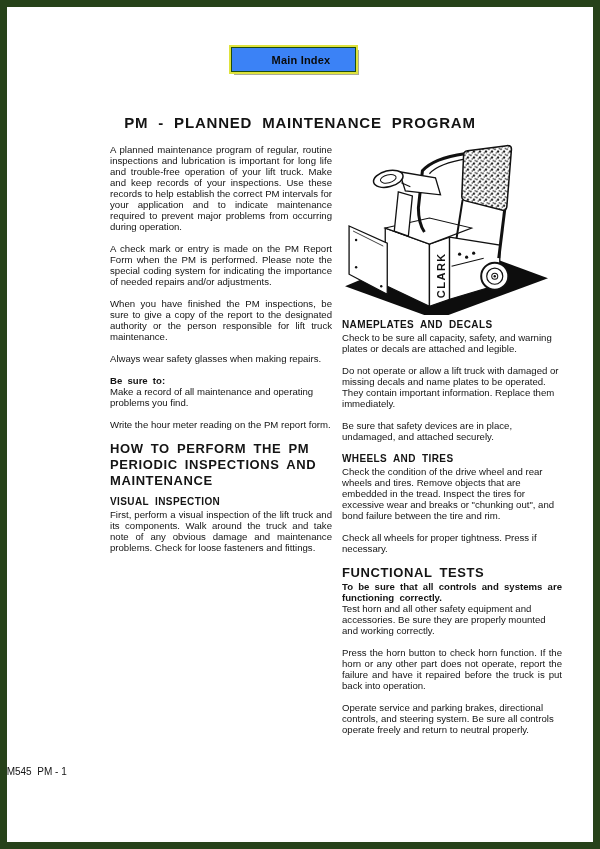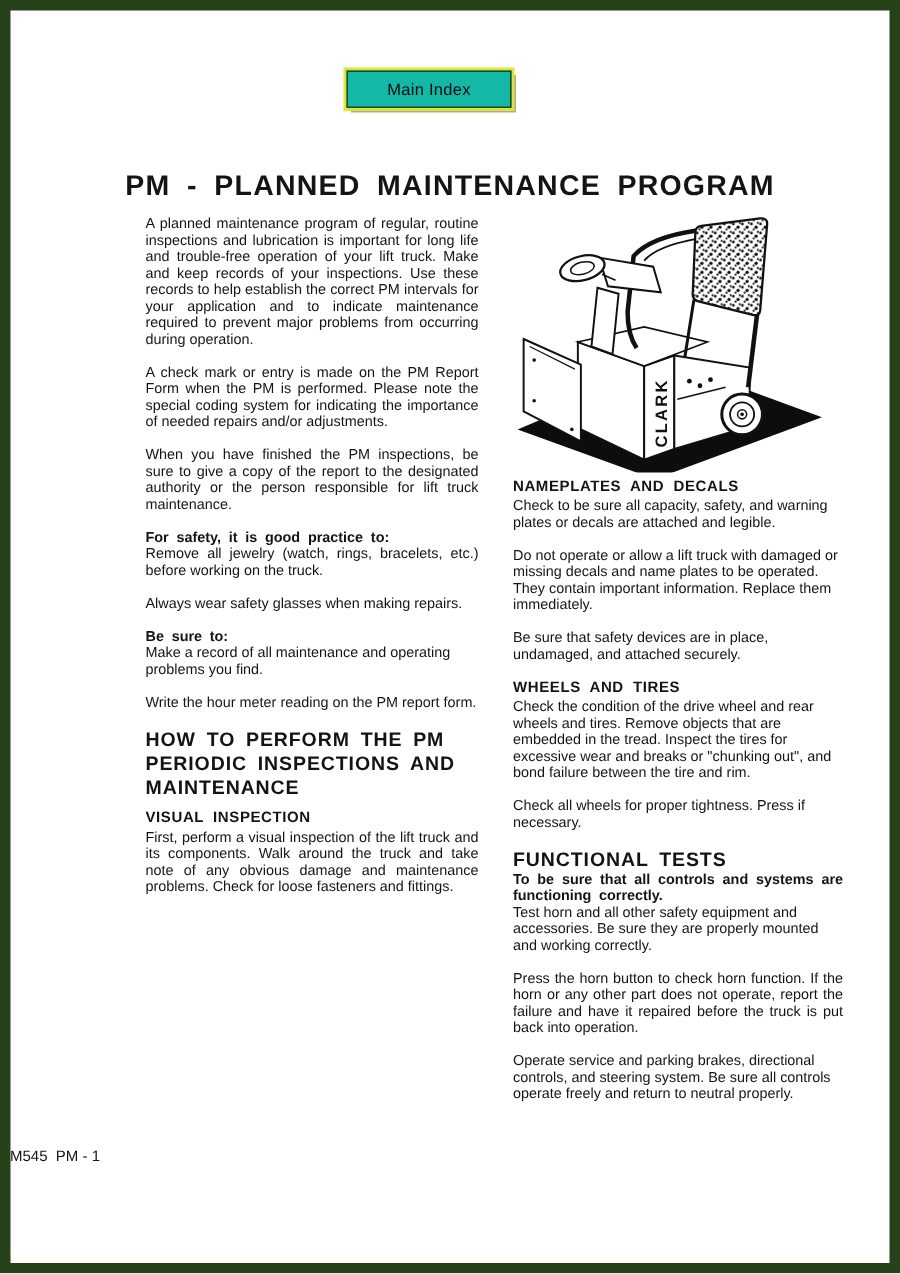--- a/index.html
+++ b/index.html
@@ -3,31 +3,31 @@
 <meta charset="utf-8">
 <style>
   html,body{margin:0;padding:0;background:#ffffff;}
   .page{
     position:relative;width:600px;height:849px;background:#ffffff;
     font-family:"Liberation Sans",sans-serif;color:#141414;overflow:hidden;
   }
   .frame{position:absolute;inset:0;border:7px solid #27421a;pointer-events:none;z-index:60;}
   .main-index-btn{
     position:absolute;left:231px;top:47px;width:108px;height:23px;z-index:5;
-    background:#14b8a6;border:1px solid #1d4d0e;
+    background:#3b82f6;border:1px solid #1d4d0e;
     box-shadow:0 0 0 2px #dfe33d, 3px 3px 0 0 rgba(70,70,20,.45);
     display:flex;align-items:center;justify-content:center;
-    font-size:11px;font-weight:normal;color:#0a0a0a;cursor:pointer;letter-spacing:.2px;
+    font-size:11px;font-weight:bold;color:#0a0a0a;cursor:pointer;letter-spacing:.2px;padding-left:15px;
   }
   .title{
     position:absolute;top:114px;left:0;width:100%;text-align:center;
-    font-weight:bold;font-size:19px;letter-spacing:.8px;word-spacing:5px;
+    font-weight:bold;font-size:15px;letter-spacing:.8px;word-spacing:5px;
   }
   .col{position:absolute;font-size:9.6px;line-height:11px;}
-  .col-left{left:97px;top:144px;width:222px;}
+  .col-left{left:110px;top:144px;width:222px;}
   .col-right{left:342px;top:319px;width:220px;}
   .col p{margin:0 0 11px 0;}
   .j{text-align:justify;}
   .b{font-weight:bold;}
   .ws{word-spacing:2.5px;}
   .block{display:block;}
   .lead{font-weight:bold;word-spacing:2.5px;display:block;}
   .head-lg{font-size:13px;font-weight:bold;letter-spacing:.6px;word-spacing:3px;line-height:16px;margin:3px 0 7px 0;}
   .head-sm{font-size:10px;font-weight:bold;letter-spacing:.4px;word-spacing:3px;margin:0 0 2px 0;}
   .m0{margin-bottom:0 !important;}
@@ -42,24 +42,20 @@
   <div class="frame"></div>
 
   <div class="main-index-btn">Main Index</div>
 
   <div class="title">PM - PLANNED MAINTENANCE PROGRAM</div>
 
   <div class="col col-left">
     <p class="j">A planned maintenance program of regular, routine inspections and lubrication is important for long life and trouble-free operation of your lift truck.  Make and keep records of your inspections.  Use these records to help establish the correct PM intervals for your application and to indicate maintenance required to prevent major problems from occurring during operation.</p>
     <p class="j">A check mark or entry is made on the PM Report Form when the PM is performed.  Please note the special coding system for indicating the importance of needed repairs and/or adjustments.</p>
     <p class="j">When you have finished the PM inspections, be sure to give a copy of the report to the designated authority or the person responsible for lift truck maintenance.</p>
-    <p>
-      <span class="lead">For safety, it is good practice to:</span>
-      <span class="block j">Remove all jewelry (watch, rings, bracelets, etc.) before working on the truck.</span>
-    </p>
     <p>Always wear safety glasses when making repairs.</p>
     <p>
       <span class="lead">Be sure to:</span>
       <span class="block">Make a record of all maintenance and operating problems you find.</span>
     </p>
     <p>Write the hour meter reading on the PM report form.</p>
     <div class="head-lg">HOW TO PERFORM THE PM PERIODIC INSPECTIONS AND MAINTENANCE</div>
     <div class="head-sm">VISUAL INSPECTION</div>
     <p class="j">First, perform a visual inspection of the lift truck and its components.  Walk around the truck and take note of any obvious damage and maintenance problems.  Check for loose fasteners and fittings.</p>
   </div>

